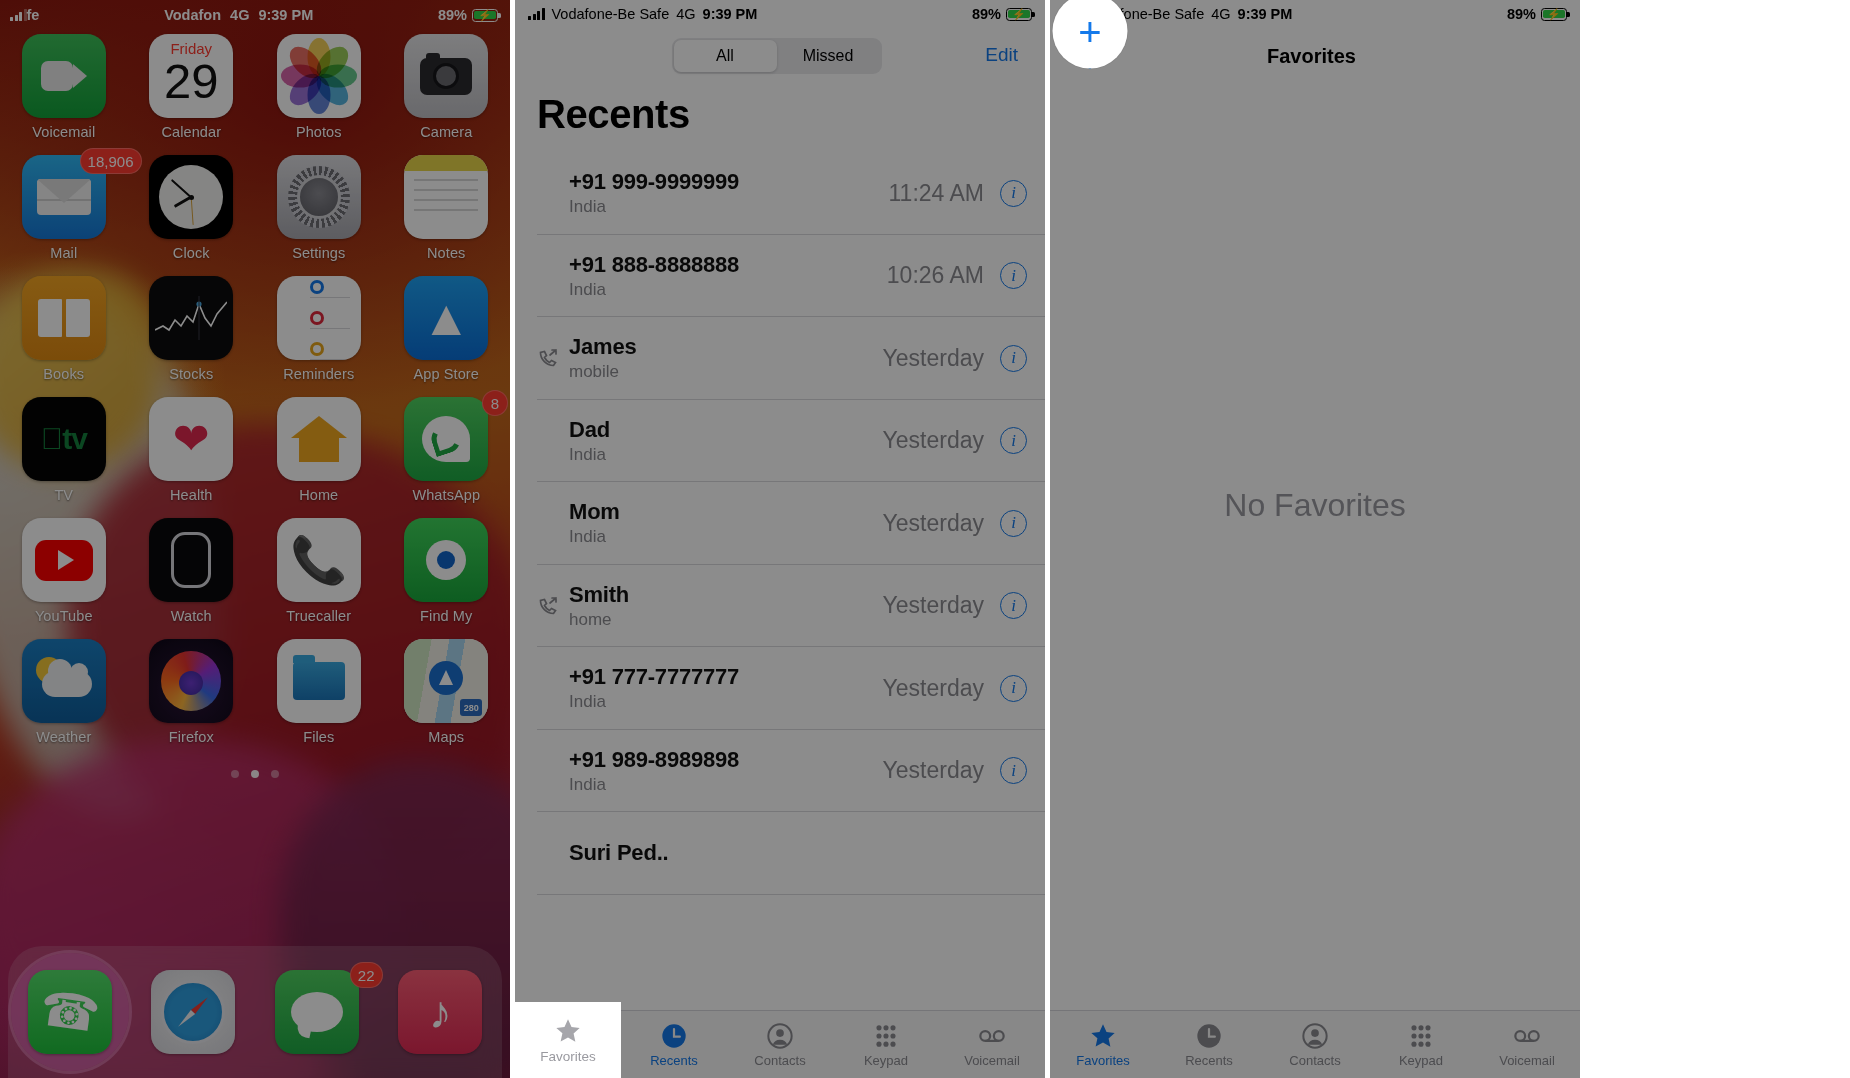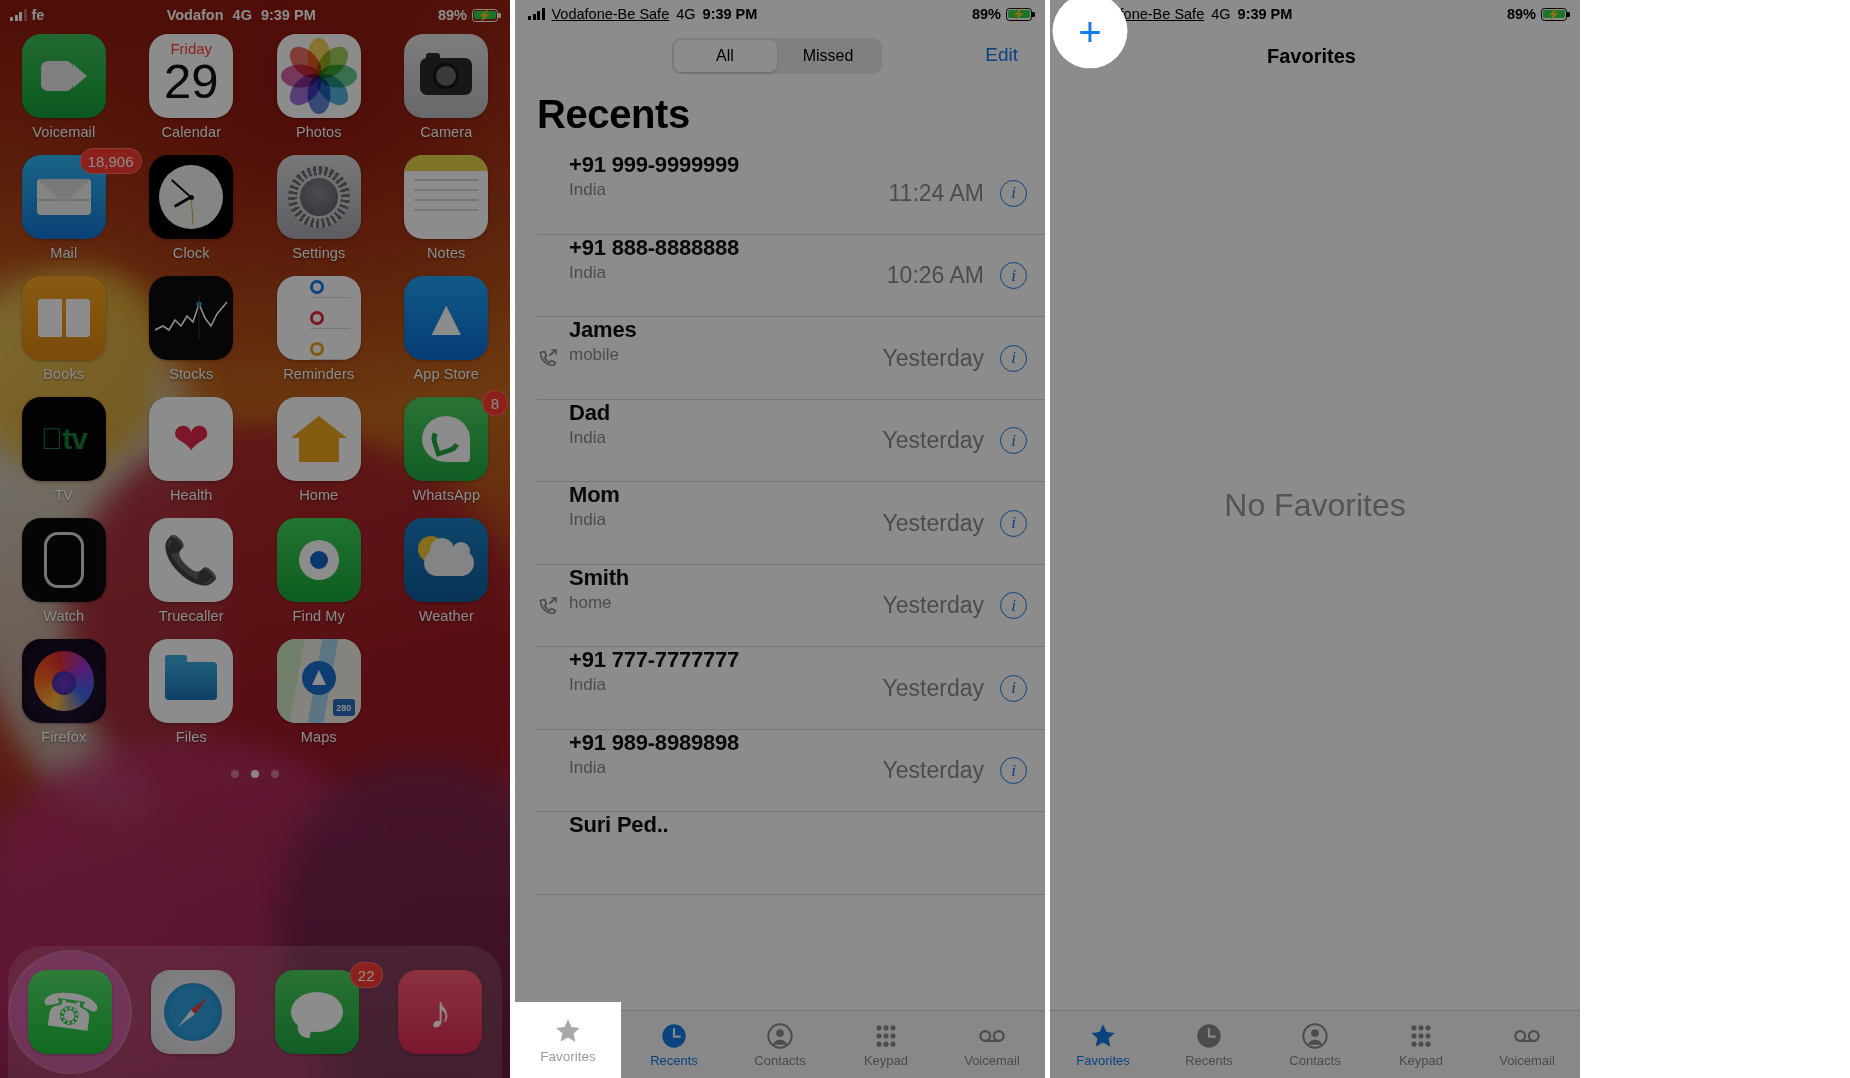--- a/index.html
+++ b/index.html
@@ -60,21 +60,21 @@
          background: linear-gradient(160deg,#c0336d,#9a1f52); border-radius: 50% 50% 42% 58%; }
   .ws5 { left: 280px; top: 760px; width: 300px; height: 340px;
          background: linear-gradient(180deg,#7e2a55,#5d1a3c); border-radius: 46% 54% 50% 50%; }
 
   .statusbar {
     position: absolute; top: 0; left: 0; right: 0; height: 30px;
     display: flex; align-items: center;
     font-size: 14.5px; font-weight: 600; color: #fff;
     z-index: 10;
   }
-  .sb-left { display: flex; align-items: center; gap: 5px; padding-left: 10px; }
+  .sb-left { display: flex; align-items: center; padding-left: 10px; }
   .sb-center { flex: 1; display: flex; align-items: center; justify-content: center; gap: 9px; }
   .sb-right { display: flex; align-items: center; gap: 5px; padding-right: 12px; }
   .bars { display: flex; align-items: flex-end; gap: 1.5px; height: 12px; }
   .bars i { display: block; width: 3px; background: currentColor; border-radius: .5px; }
   .bars i:nth-child(1){ height: 4px; }
   .bars i:nth-child(2){ height: 6.5px; }
   .bars i:nth-child(3){ height: 9px; }
   .bars i:nth-child(4){ height: 12px; }
   .bars.partial i:nth-child(4){ opacity: .35; }
   .batt {
@@ -263,21 +263,21 @@
   
   .p2, .p3 { width: 530px; background: #fff; }
   .ios-status {
     position: absolute; top: 0; left: 0; right: 0; height: 28px;
     display: flex; align-items: center;
     color: #000; font-size: 14.5px; font-weight: 600;
     z-index: 10; background: #fff;
   }
   .ios-status .grp { display: flex; align-items: center; gap: 7px; padding-left: 13px; }
   .ios-status .right { margin-left: auto; display:flex; align-items:center; gap:5px; padding-right: 13px; }
-  .carrier { font-weight: 400; font-size: 14.5px; text-decoration: underline; }
+  .carrier { font-weight: 400; font-size: 14.5px; }
   .netmode { font-weight: 400; font-size: 14.5px; }
   .clk { font-weight: 600; font-size: 14.5px; }
 
   .nav-area { position: absolute; top: 28px; left: 0; right: 7px; height: 62px; background:#fff; z-index: 9; }
   .seg {
     position: absolute; left: 50%; transform: translateX(-50%); top: 10px;
     width: 210px; height: 36px; border-radius: 9px;
     background: #e9e9ec; display: flex; padding: 2px;
   }
   .seg .s {
@@ -315,21 +315,21 @@
     position: absolute; top: 92px; left: 0; right: 0;
     padding: 0 22px; font-size: 40px; font-weight: 700; color: #000; letter-spacing: -.4px;
     background: #fff; z-index: 8;
   }
   .list {
     position: absolute; top: 152px; left: 0; right: 0; bottom: 68px;
     background: #fff; overflow: hidden;
   }
   .row {
     position: relative; height: 82.5px;
-    display: flex; 
+    display: flex; align-items: center;
     padding-left: 22px; padding-right: 18px;
   }
   .row::after {
     content: ""; position: absolute; left: 22px; right: 0; bottom: 0;
     height: 1px; background: #d9d9dd;
   }
   .row .callico {
     position: absolute; left: 22px; top: 50%; transform: translateY(-50%);
     width: 22px; height: 22px; color: #8b8b90;
   }
@@ -552,20 +552,26 @@
         <div class="app-label">Home</div>
       </div>
       <div class="app">
         <div class="app-icon ic-whatsapp">
             <span class="b"></span>
           </div>
         <span class="badge">8</span>
         <div class="app-label">WhatsApp</div>
       </div>
 
+      <div class="app">
+        <div class="app-icon ic-youtube">
+            <span class="yt"></span>
+          </div>
+        <div class="app-label">YouTube</div>
+      </div>
       <div class="app">
         <div class="app-icon ic-watch">
             <span class="w"></span>
           </div>
         <div class="app-label">Watch</div>
       </div>
       <div class="app">
         <div class="app-icon ic-truecaller">
             <span class="ph">📞</span>
           </div>

